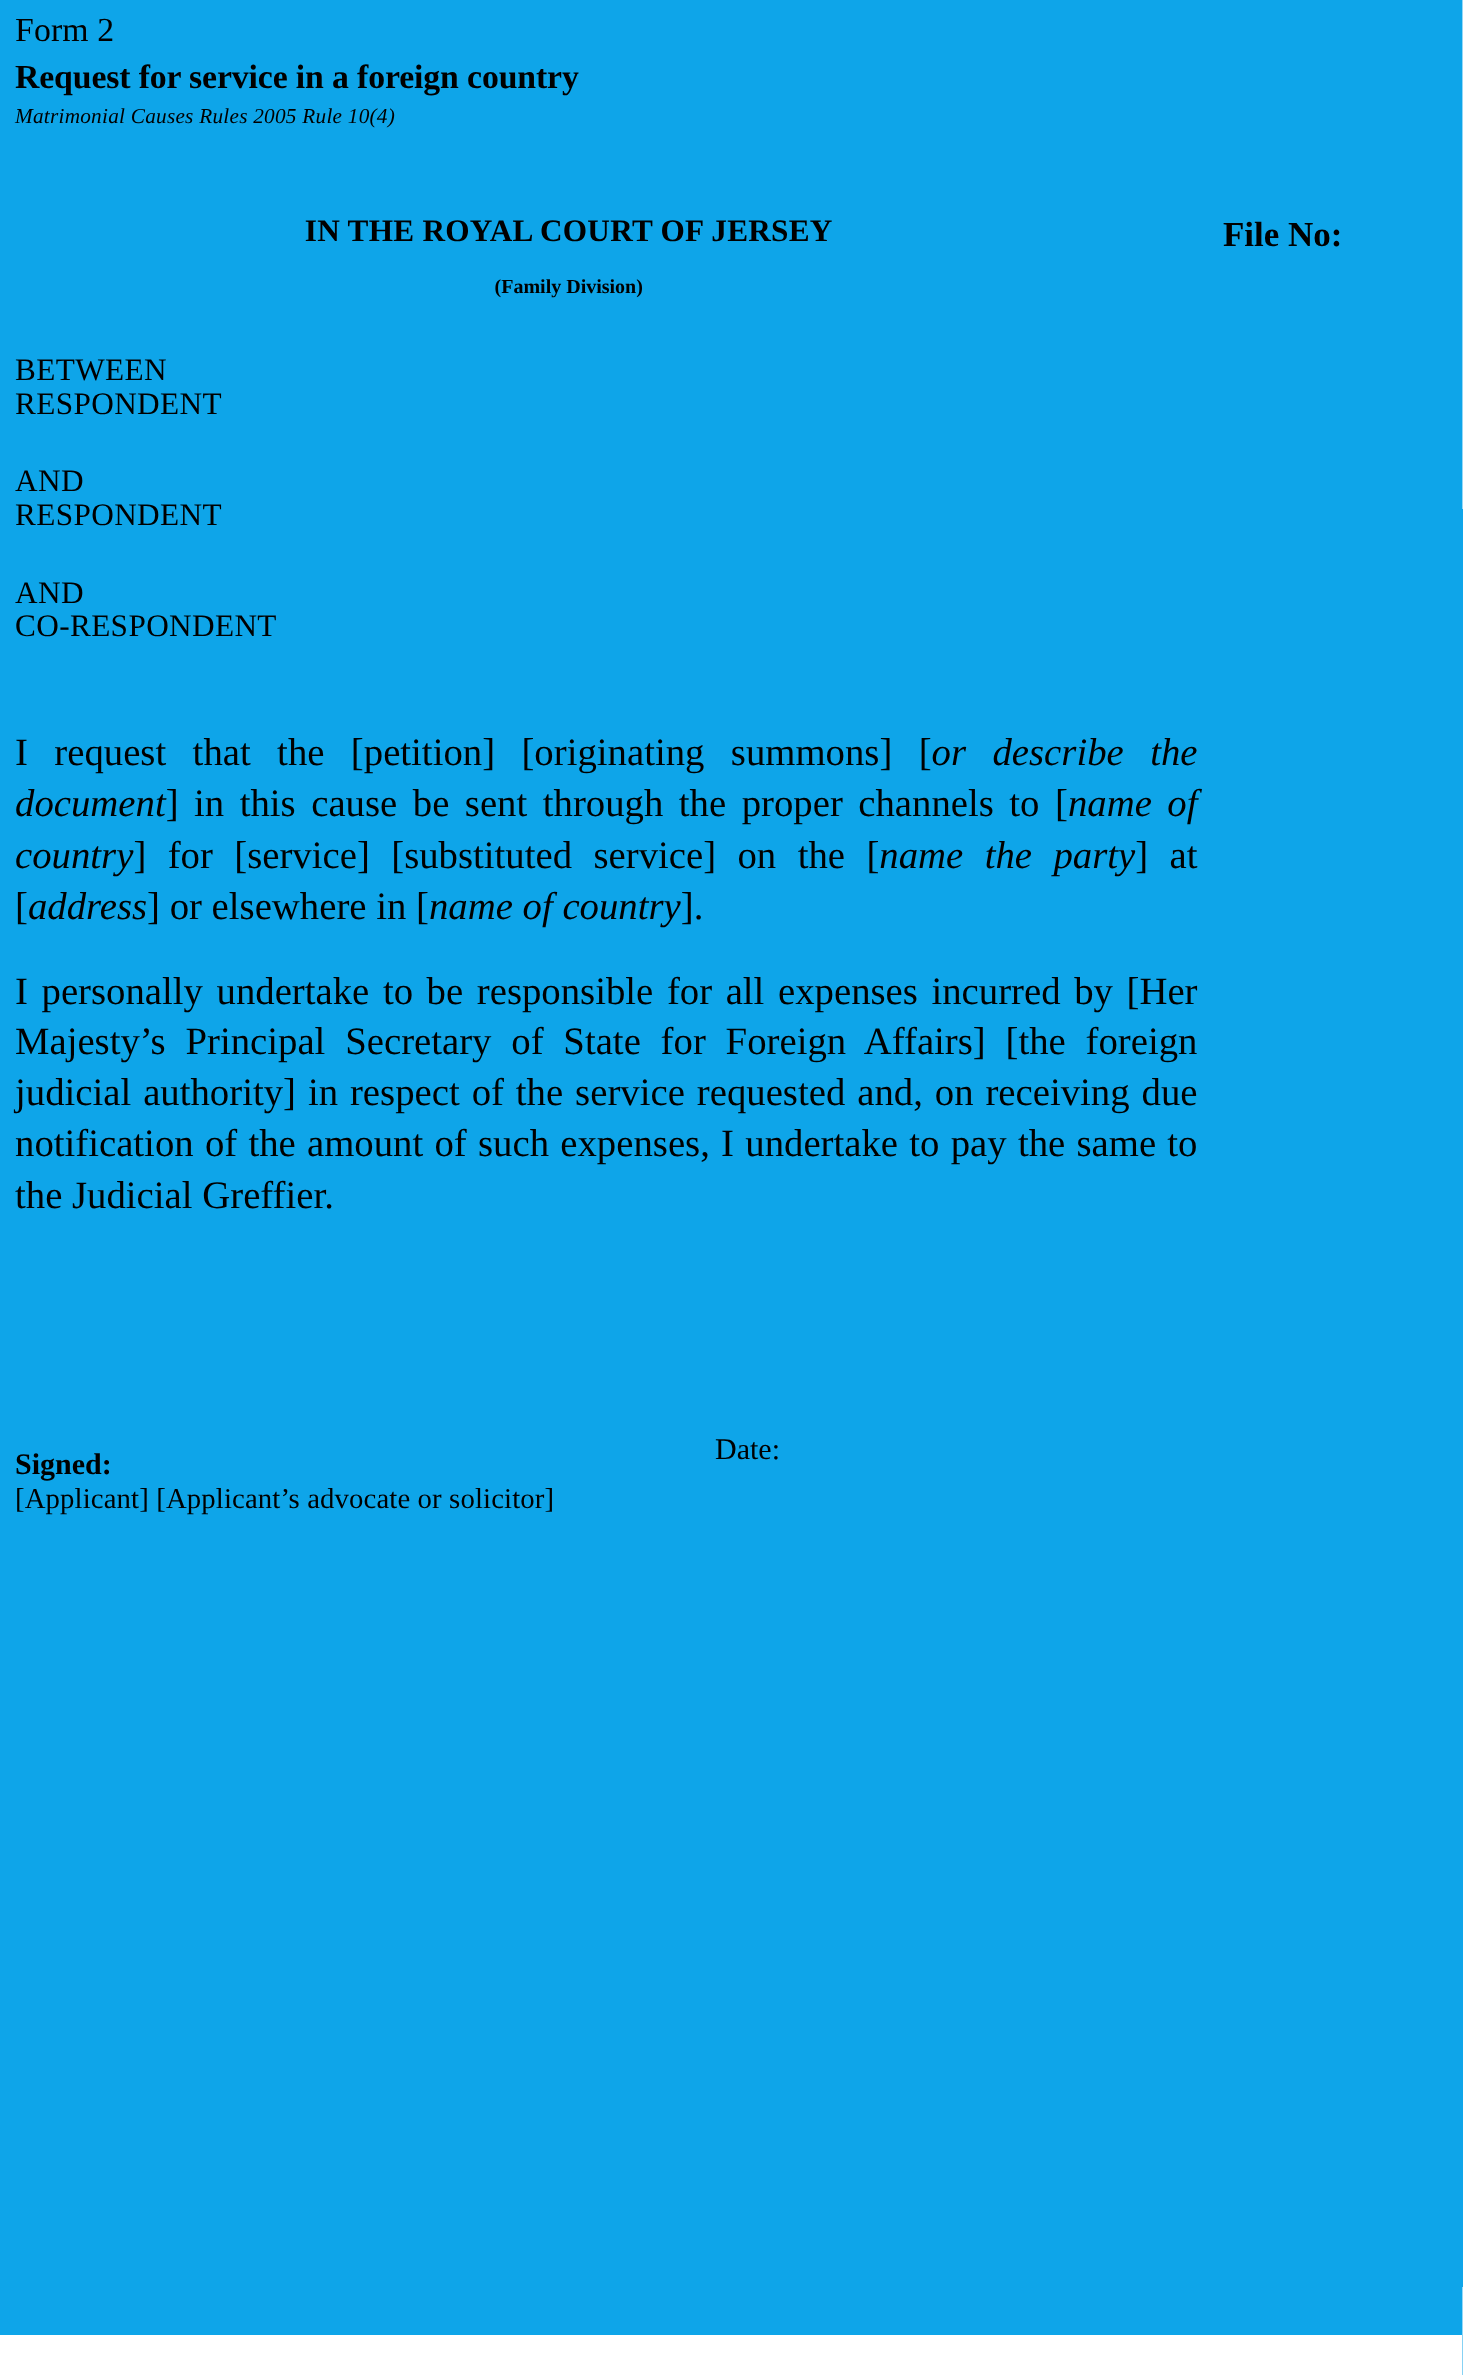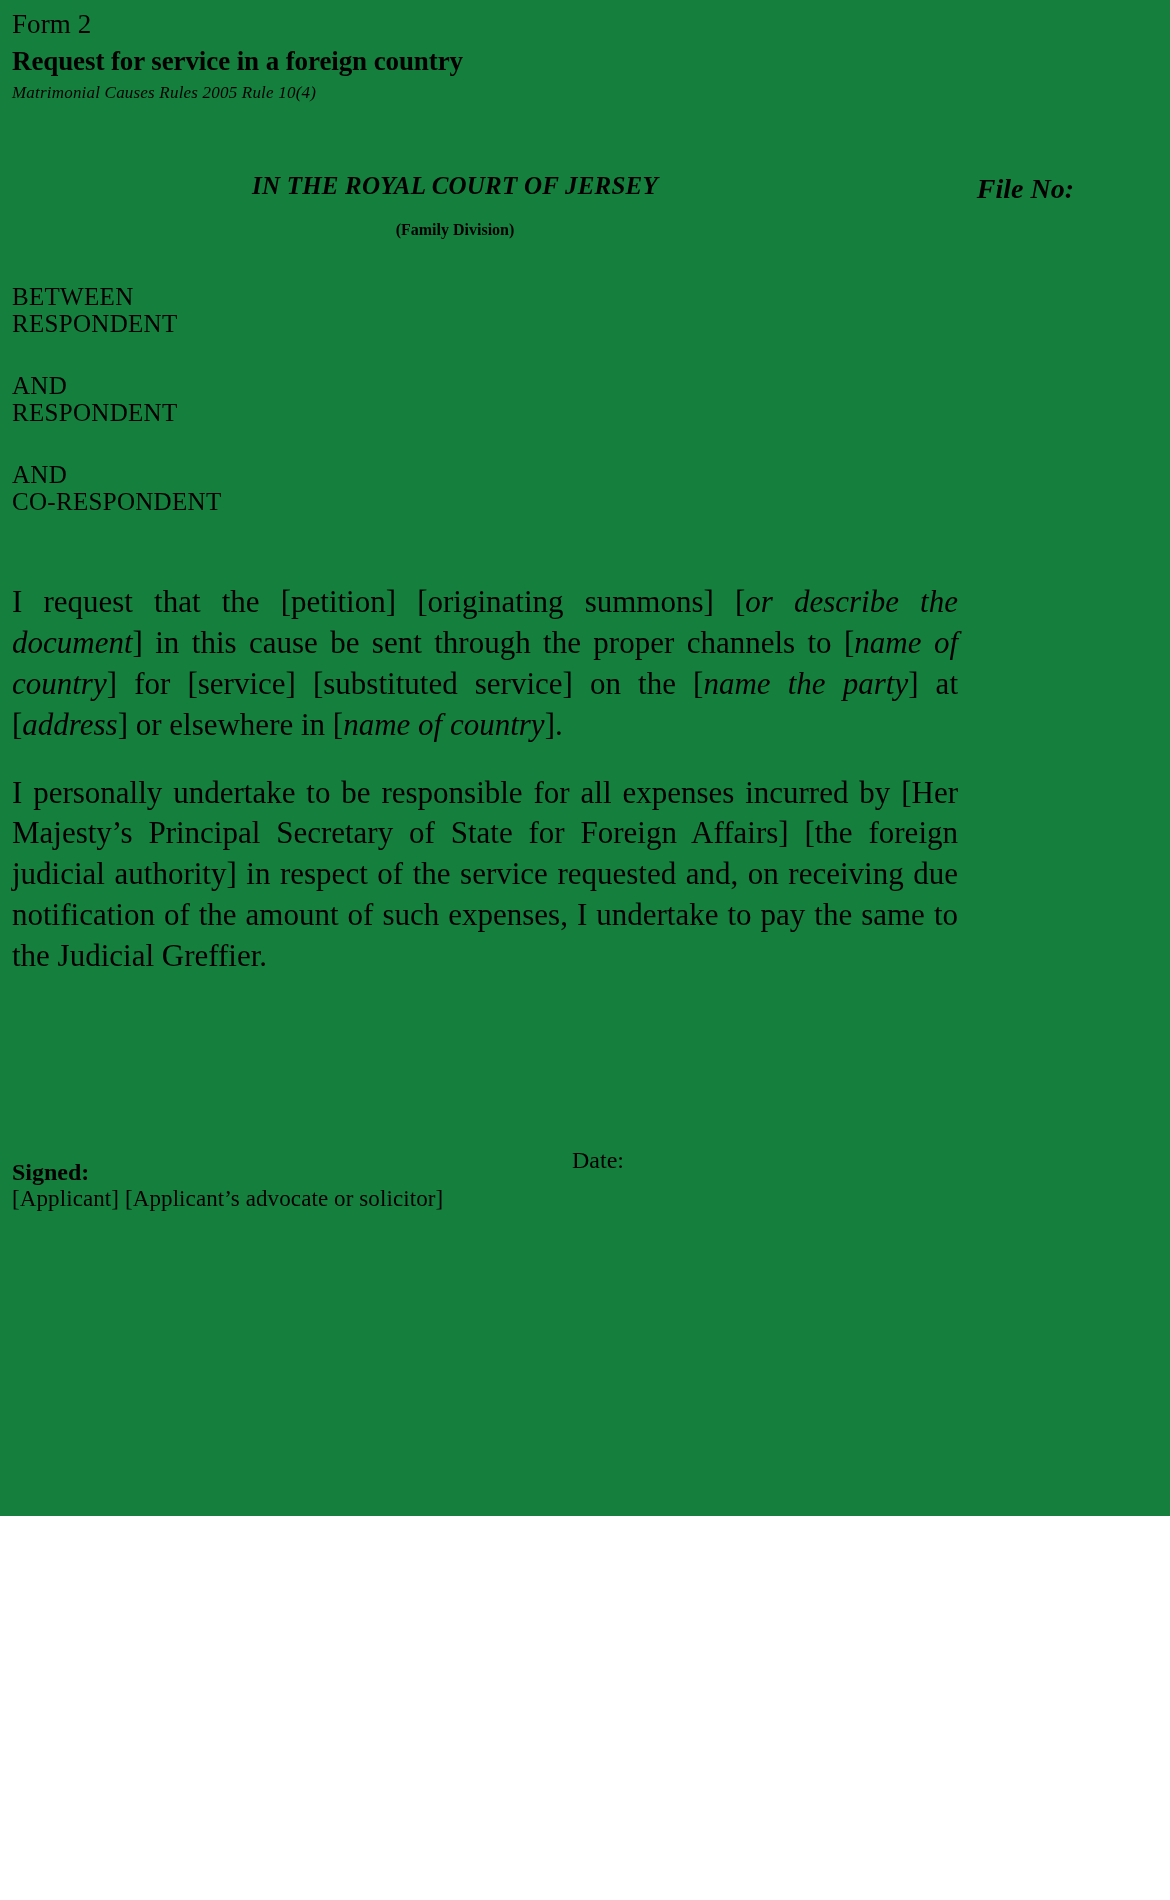--- a/index.html
+++ b/index.html
@@ -9,23 +9,23 @@
     background: #ffffff;
   }
   body {
     font-family: "Liberation Serif", "DejaVu Serif", serif;
     color: #000000;
     -webkit-font-smoothing: antialiased;
   }
   .page {
     position: relative;
     width: 1170px;
-    height: 1516px;
+    height: 1868px;
     margin: 0 auto;
-    background: #15803d;
+    background: #0ea5e9;
     box-sizing: border-box;
     padding: 0 12px;
     overflow: hidden;
   }
 
   
   .masthead {
     padding-top: 8px;
   }
   .form-number {
@@ -50,21 +50,20 @@
   }
 
   
   .court-block {
     margin-top: 68px;
     position: relative;
   }
   .court-line {
     position: relative;
     height: 38px;
-    font-style: italic;
   }
   .court-name {
     position: absolute;
     left: 0;
     right: 260px;
     top: 0;
     text-align: center;
     font-weight: bold;
     font-size: 25px;
     letter-spacing: 0.2px;

